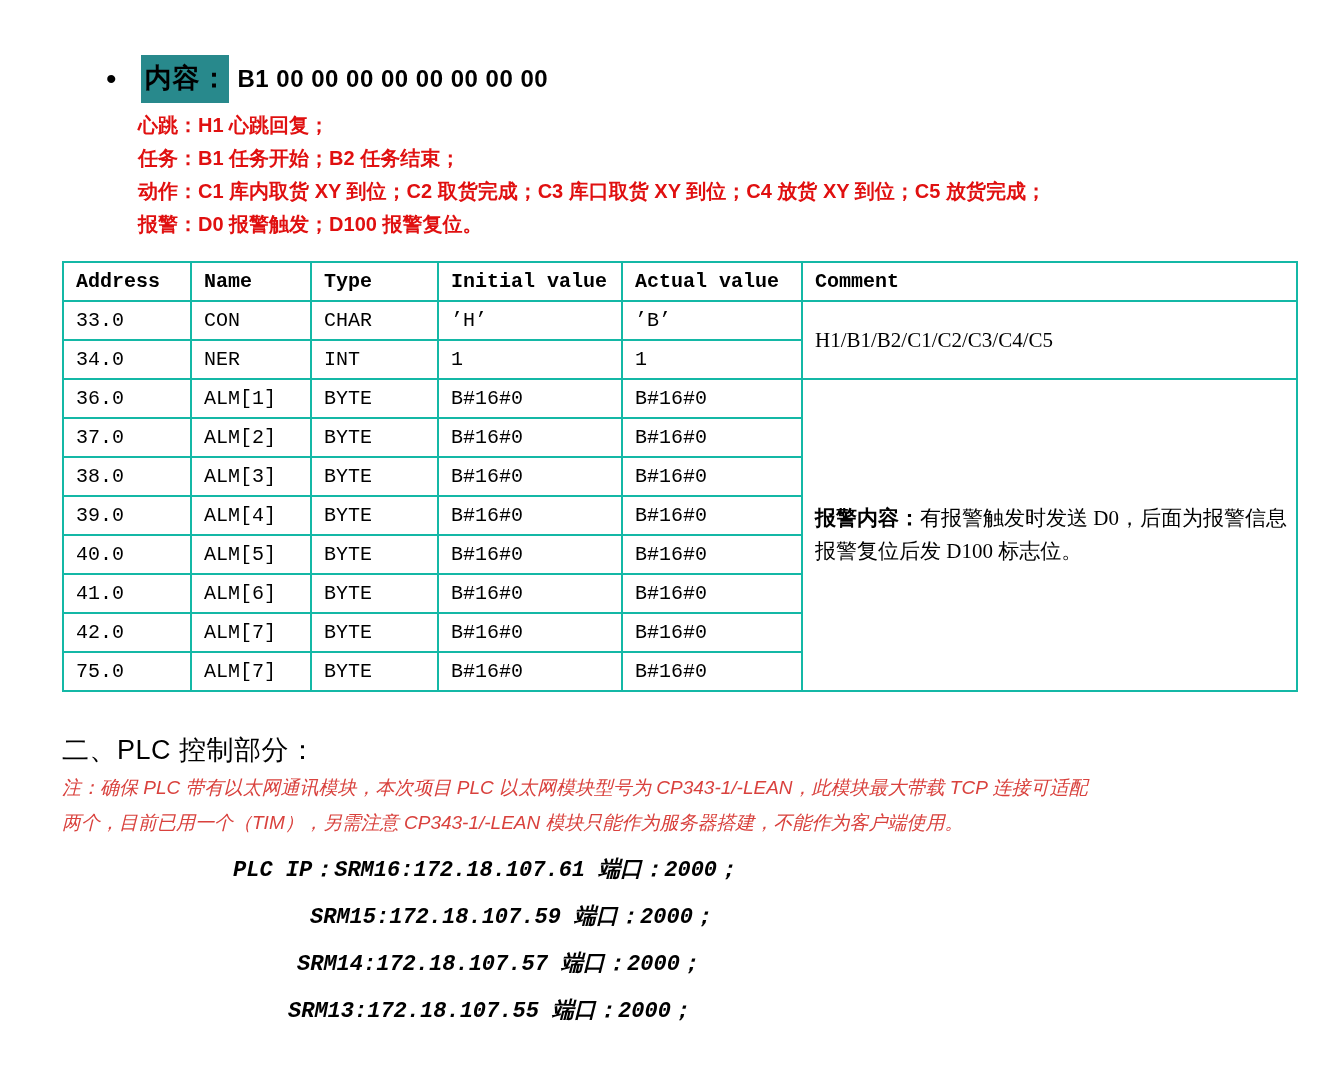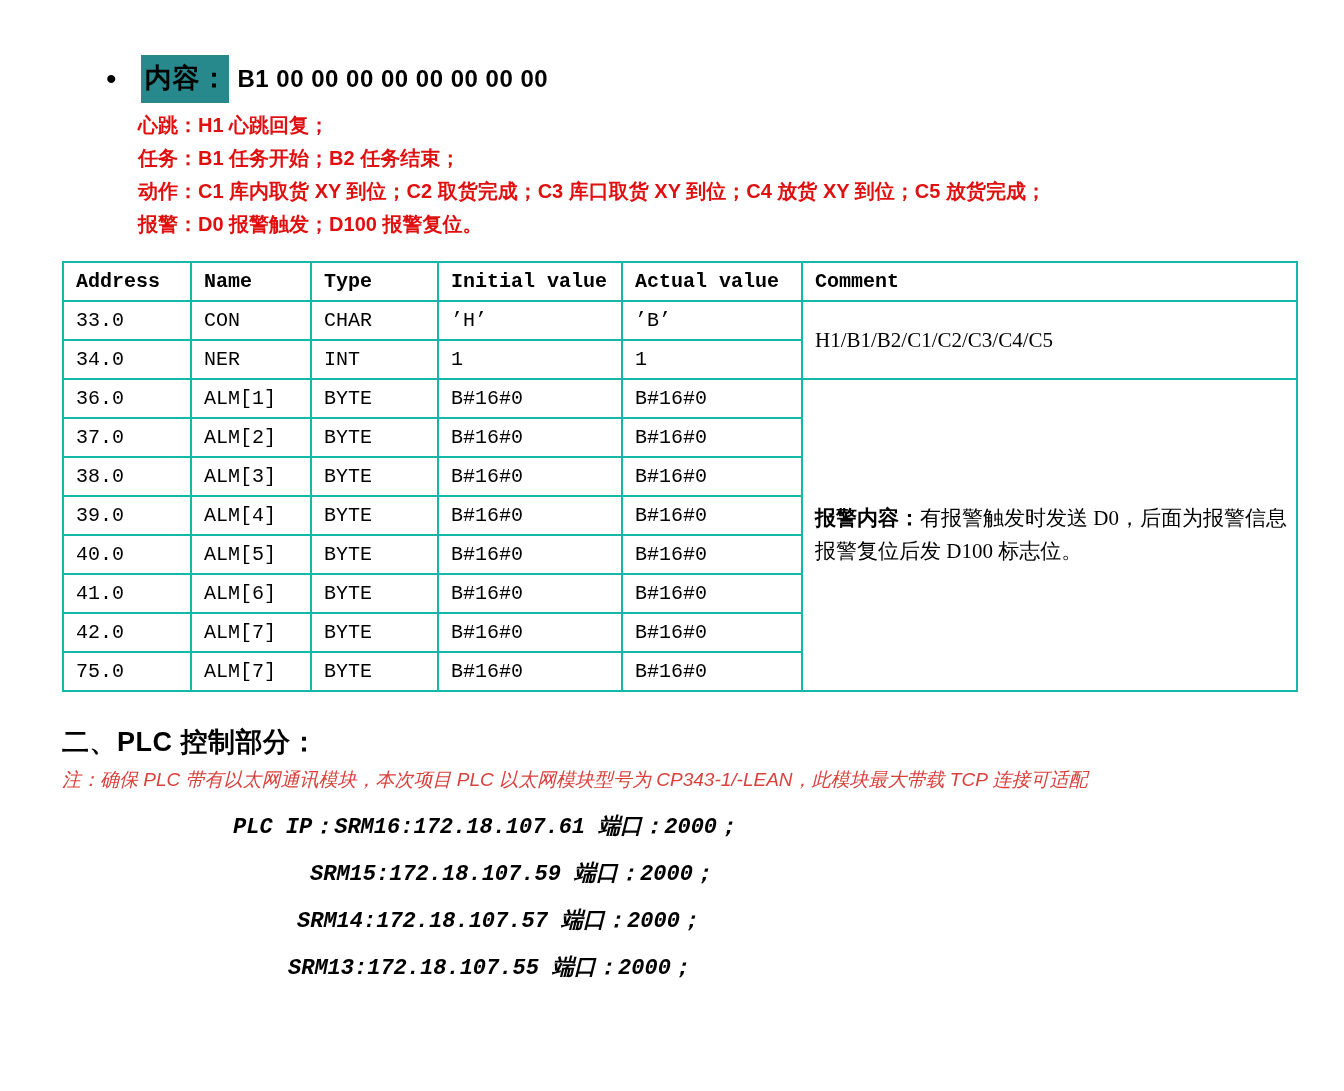--- a/index.html
+++ b/index.html
@@ -43,21 +43,21 @@
   table.plc-table th{font-weight:bold;}
   td.comment-cell{
     font-family:"Liberation Serif",serif;font-size:21px;white-space:normal;
     vertical-align:middle;line-height:33px;padding-left:10px;padding-right:8px;
   }
   td.comment-cell p{margin:0;}
   td.comment-cell .bold-lead{font-weight:bold;}
 
   
   .section-heading{
-    margin-top:32px;font-size:27px;font-weight:bold;letter-spacing:.5px;
+    margin-top:40px;font-size:27px;font-weight:normal;letter-spacing:.5px;
   }
 
   
   .body-paragraph{
     margin-top:20px;font-family:"Liberation Serif",serif;font-size:24px;
     line-height:38px;
   }
   .body-paragraph div{white-space:nowrap;}
 
   
@@ -189,20 +189,21 @@
         <td>B#16#0</td>
       </tr>
     </tbody>
   </table>
 
   <div class="section-heading">二、PLC 控制部分：</div>
 
 
   <div class="red-note">
     <div>注：确保 PLC 带有以太网通讯模块，本次项目 PLC 以太网模块型号为 CP343-1/-LEAN，此模块最大带载 TCP 连接可适配</div>
+    <div>两个，目前已用一个（TIM），另需注意 CP343-1/-LEAN 模块只能作为服务器搭建，不能作为客户端使用。</div>
   </div>
 
   <div class="ip-block">
     <div class="ip-line l1">PLC IP：SRM16:172.18.107.61  端口：2000；</div>
     <div class="ip-line l2">SRM15:172.18.107.59  端口：2000；</div>
     <div class="ip-line l3">SRM14:172.18.107.57  端口：2000；</div>
     <div class="ip-line l4">SRM13:172.18.107.55  端口：2000；</div>
   </div>
 
 </div>

